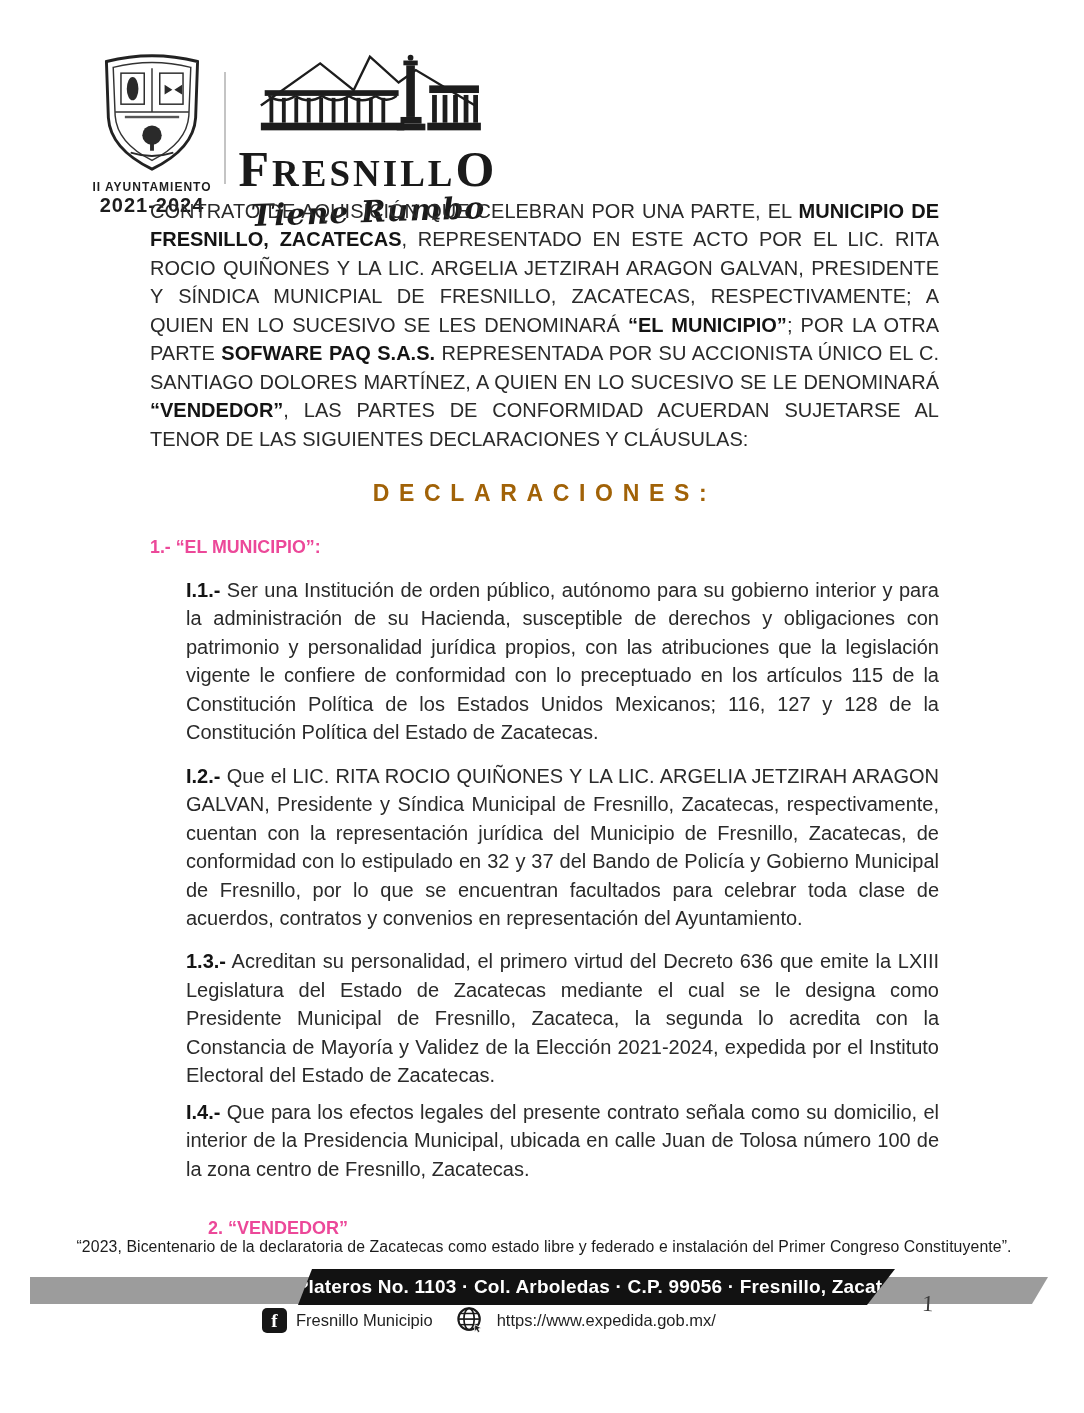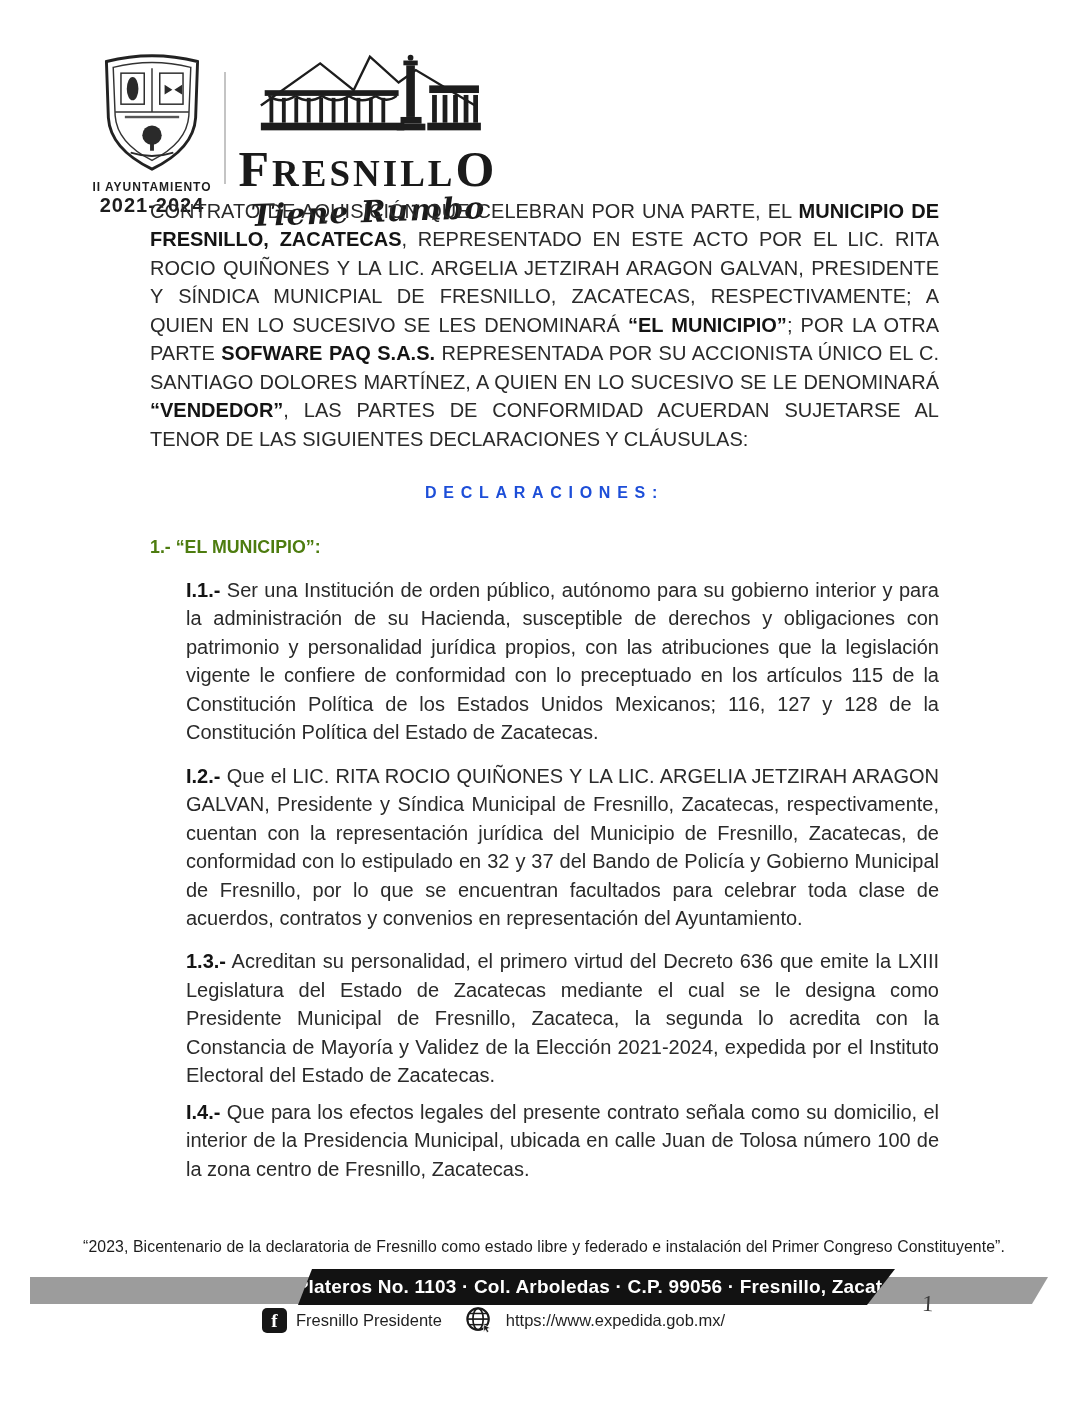--- a/index.html
+++ b/index.html
@@ -22,22 +22,22 @@
   .brand{width:268px;text-align:center;color:#1a1a1a;margin-top:4px;}
   .wordmark{font-family:"Liberation Serif",serif;font-weight:600;letter-spacing:3px;line-height:1;margin-top:2px;white-space:nowrap;}
   .wordmark .big{font-size:50px;}
   .wordmark .mid{font-size:37px;}
   .tagline{font-family:"DejaVu Serif",serif;font-style:italic;font-weight:700;font-size:30px;transform:rotate(-2deg);margin-top:0px;letter-spacing:1px;}
 
   
   .content{position:absolute;left:150px;top:197px;width:789px;}
   .para{margin:0;text-align:justify;font-size:20px;line-height:28.45px;color:#2a2a2a;}
   .para b, .para strong{color:#141414;}
-  .dec-heading{margin:26px 0 0 0;text-align:center;font-size:16px;font-weight:700;letter-spacing:0.42em;color:#1d4ed8;line-height:28.45px;}
-  .sec-heading{margin:25px 0 0 0;font-size:17.8px;font-weight:700;color:#4d7c0f;line-height:28.45px;}
+  .dec-heading{margin:26px 0 0 0;text-align:center;font-size:23px;font-weight:700;letter-spacing:0.42em;color:#a16207;line-height:28.45px;}
+  .sec-heading{margin:25px 0 0 0;font-size:17.8px;font-weight:700;color:#ec4899;line-height:28.45px;}
   .clause{margin-top:15px;margin-left:36px;}
   .clause.tight{margin-top:8px;}
   .sec2{margin-top:31px;margin-left:58px;font-size:18px;}
 
   
   .motto{position:absolute;left:38px;right:34px;top:1238px;text-align:center;font-size:15.8px;color:#1c1c1c;letter-spacing:0.1px;}
   .band-gray{position:absolute;left:30px;top:1277px;width:1018px;height:27px;background:#9c9c9c;
              clip-path:polygon(0 0,100% 0,calc(100% - 16px) 100%,0 100%);}
   .band-black{position:absolute;left:298px;top:1269px;width:597px;height:36px;background:#121212;
               clip-path:polygon(14px 0,100% 0,calc(100% - 28px) 100%,0 100%);
@@ -123,32 +123,33 @@
     <h3 class="sec-heading">1.- “EL MUNICIPIO”:</h3>
 
     <p class="para clause"><strong>I.1.-</strong><span> Ser una Institución de orden público, autónomo para su gobierno interior y para la administración de su Hacienda, susceptible de derechos y obligaciones con patrimonio y personalidad jurídica propios, con las atribuciones que la legislación vigente le confiere de conformidad con lo preceptuado en los artículos 115 de la Constitución Política de los Estados Unidos Mexicanos; 116, 127 y 128 de la Constitución Política del Estado de Zacatecas.</span></p>
 
     <p class="para clause"><strong>I.2.-</strong><span> Que el LIC. RITA ROCIO QUIÑONES Y LA LIC. ARGELIA JETZIRAH ARAGON GALVAN, Presidente y Síndica Municipal de Fresnillo, Zacatecas, respectivamente, cuentan con la representación jurídica del Municipio de Fresnillo, Zacatecas, de conformidad con lo estipulado en 32 y 37 del Bando de Policía y Gobierno Municipal de Fresnillo, por lo que se encuentran facultados para celebrar toda clase de acuerdos, contratos y convenios en representación del Ayuntamiento.</span></p>
 
     <p class="para clause"><strong>1.3.-</strong><span> Acreditan su personalidad, el primero virtud del Decreto 636 que emite la LXIII Legislatura del Estado de Zacatecas mediante el cual se le designa como Presidente Municipal de Fresnillo, Zacateca, la segunda lo acredita con la Constancia de Mayoría y Validez de la Elección 2021-2024, expedida por el Instituto Electoral del Estado de Zacatecas.</span></p>
 
     <p class="para clause tight"><strong>I.4.-</strong><span> Que para los efectos legales del presente contrato señala como su domicilio, el interior de la Presidencia Municipal, ubicada en calle Juan de Tolosa número 100 de la zona centro de Fresnillo, Zacatecas.</span></p>
 
+    <h3 class="sec-heading sec2">2. “VENDEDOR”</h3>
   </div>
 
-  <div class="motto">“2023, Bicentenario de la declaratoria de Fresnillo como estado libre y federado e instalación del Primer Congreso Constituyente”.</div>
+  <div class="motto">“2023, Bicentenario de la declaratoria de Zacatecas como estado libre y federado e instalación del Primer Congreso Constituyente”.</div>
 
   <div class="band-gray"></div>
   <div class="band-black">
     <span>Av. Plateros No. 1103 · Col. Arboledas · C.P. 99056 · Fresnillo, Zacatecas.</span>
   </div>
 
   <div class="social">
     <span class="fb">f</span>
-    <span class="label">Fresnillo Presidente</span>
+    <span class="label">Fresnillo Municipio</span>
     <svg class="globe" width="28" height="28" viewBox="0 0 30 30">
       <circle cx="14" cy="14" r="11.5" fill="none" stroke="#1a1a1a" stroke-width="2.2"></circle>
       <ellipse cx="14" cy="14" rx="5.5" ry="11.5" fill="none" stroke="#1a1a1a" stroke-width="1.8"></ellipse>
       <line x1="2.5" y1="14" x2="25.5" y2="14" stroke="#1a1a1a" stroke-width="1.8"></line>
       <line x1="4.5" y1="8" x2="23.5" y2="8" stroke="#1a1a1a" stroke-width="1.6"></line>
       <line x1="4.5" y1="20" x2="23.5" y2="20" stroke="#1a1a1a" stroke-width="1.6"></line>
       <path d="M20 20 l7 3.5 l-3 1 l1.5 3 l-2 1 l-1.5 -3 l-2 2 z" fill="#1a1a1a" stroke="#fff" stroke-width="0.8"></path>
     </svg>
     <span class="url">https://www.expedida.gob.mx/</span>
   </div>

